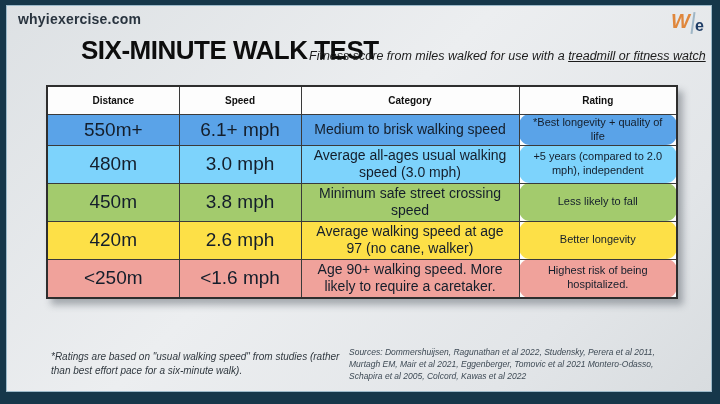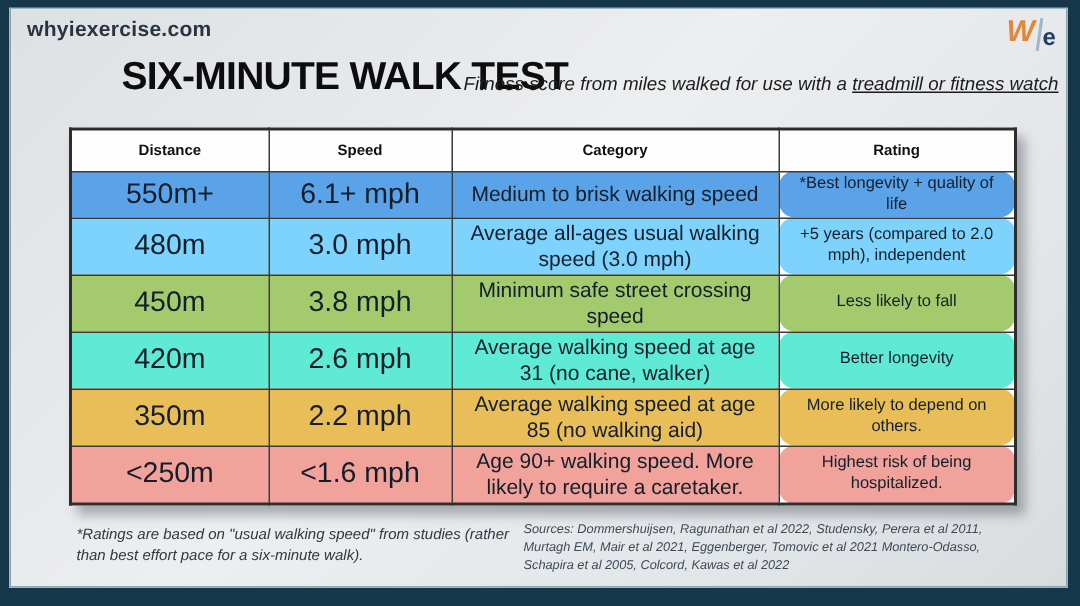--- a/index.html
+++ b/index.html
@@ -103,31 +103,25 @@
           <td class="cell-speed">3.0 mph</td>
           <td class="cell-category">Average all-ages usual walking speed (3.0 mph)</td>
           <td class="cell-rating">+5 years (compared to 2.0 mph), independent</td>
         </tr>
         <tr style="background-color: rgb(163, 203, 109);">
           <td class="cell-distance">450m</td>
           <td class="cell-speed">3.8 mph</td>
           <td class="cell-category">Minimum safe street crossing speed</td>
           <td class="cell-rating">Less likely to fall</td>
         </tr>
-        <tr style="background-color: #5eead4;">
+        <tr style="background-color: #fde047;">
           <td class="cell-distance">420m</td>
           <td class="cell-speed">2.6 mph</td>
-          <td class="cell-category">Average walking speed at age 31 (no cane, walker)</td>
+          <td class="cell-category">Average walking speed at age 97 (no cane, walker)</td>
           <td class="cell-rating">Better longevity</td>
-        </tr>
-        <tr style="background-color: rgb(233, 189, 88);">
-          <td class="cell-distance">350m</td>
-          <td class="cell-speed">2.2 mph</td>
-          <td class="cell-category">Average walking speed at age 85 (no walking aid)</td>
-          <td class="cell-rating">More likely to depend on others.</td>
         </tr>
         <tr style="background-color: rgb(240, 162, 155);">
           <td class="cell-distance">&lt;250m</td>
           <td class="cell-speed">&lt;1.6 mph</td>
           <td class="cell-category">Age 90+ walking speed. More likely to require a caretaker.</td>
           <td class="cell-rating">Highest risk of being hospitalized.</td>
         </tr>
       </tbody>
     </table>
 

